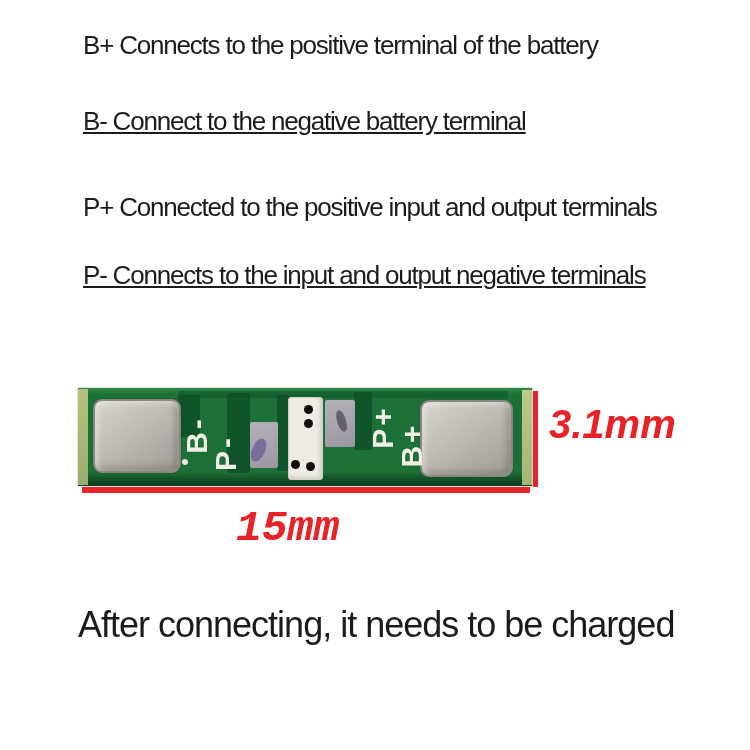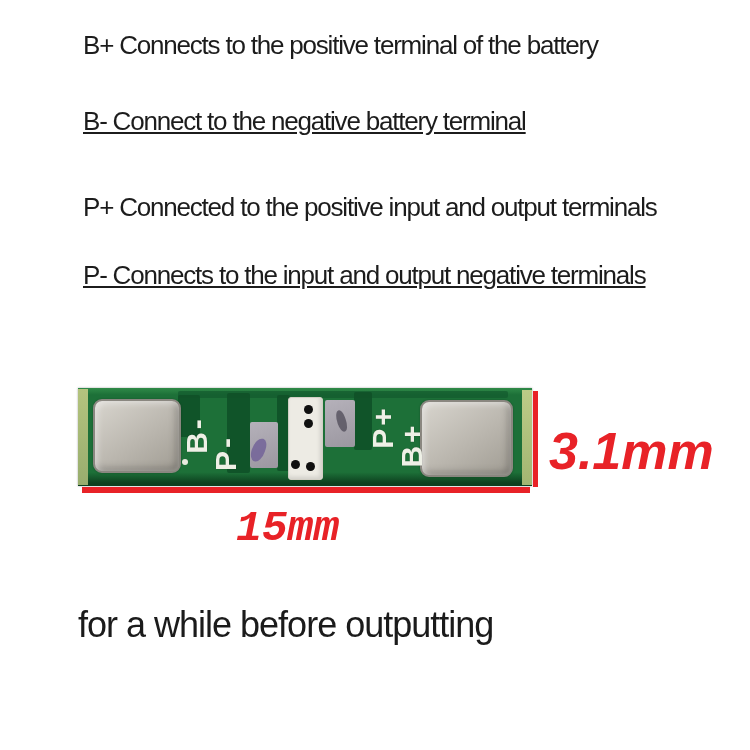--- a/index.html
+++ b/index.html
@@ -62,21 +62,21 @@
   .silk-bp { left: 299px; top: 42px; }
   .silkdot { left: 104px; top: 71px; width: 6px; height: 6px; border-radius: 50%; background: #e9ead f; background: #e9eadf; }
 
   
   .redline { background: #e82227; }
   .vline { left: 533px; top: 391px; width: 5px;  height: 96px; }
   .hline { left: 82px;  top: 487px; width: 448px; height: 6px; }
   .dim {
     color: #e82227; font-weight: 700; font-style: italic; white-space: nowrap;
   }
-  .dim-h { left: 549px; top: 429px; font-size: 52px; line-height: 44px; }
+  .dim-h { left: 549px; top: 402px; font-size: 40px; line-height: 44px; }
   .dim-w { left: 236px; top: 505px; font-size: 43px; line-height: 47px; font-family: Liberation Mono, monospace; }
 
   
   .footer { left: 78px; top: 596px; color: #1b1b1b; font-size: 36px;
             line-height: 58px; letter-spacing: -1px; white-space: nowrap; }
 </style>
 </head>
 <body>
 
 <div class="abs ann ann1">B+ Connects to the positive terminal of the battery</div>
@@ -116,14 +116,14 @@
   <div class="abs silk silk-pp">P+</div>
   <div class="abs silk silk-bp">B+</div>
 </div>
 
 <div class="abs redline vline"></div>
 <div class="abs dim dim-h">3.1mm</div>
 <div class="abs redline hline"></div>
 <div class="abs dim dim-w">15mm</div>
 
 <div class="abs footer">
-  <div>for a while before outputting</div>
+  <div>After connecting, it needs to be charged</div>
 </div>
 
 </body></html>

